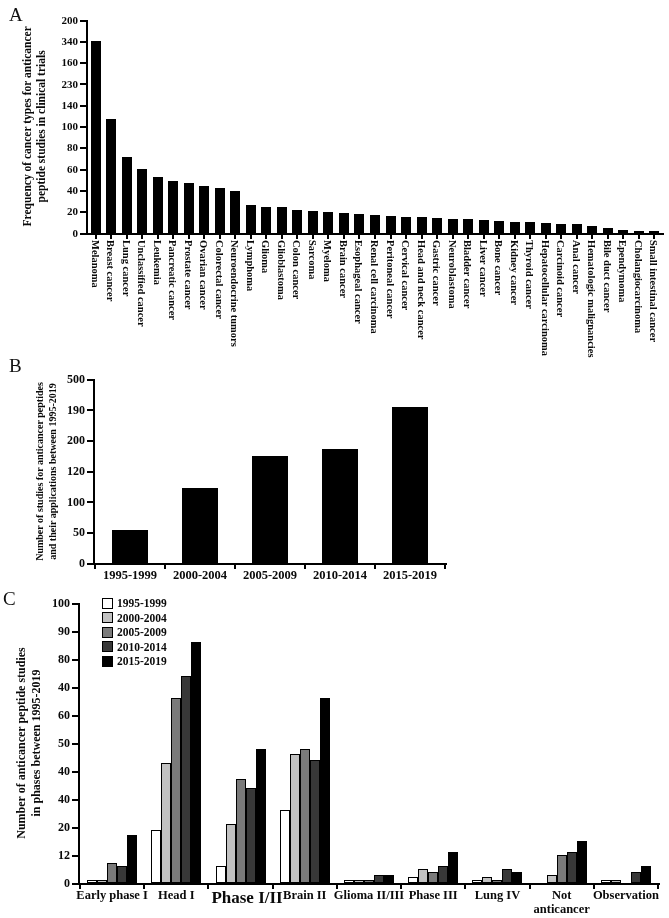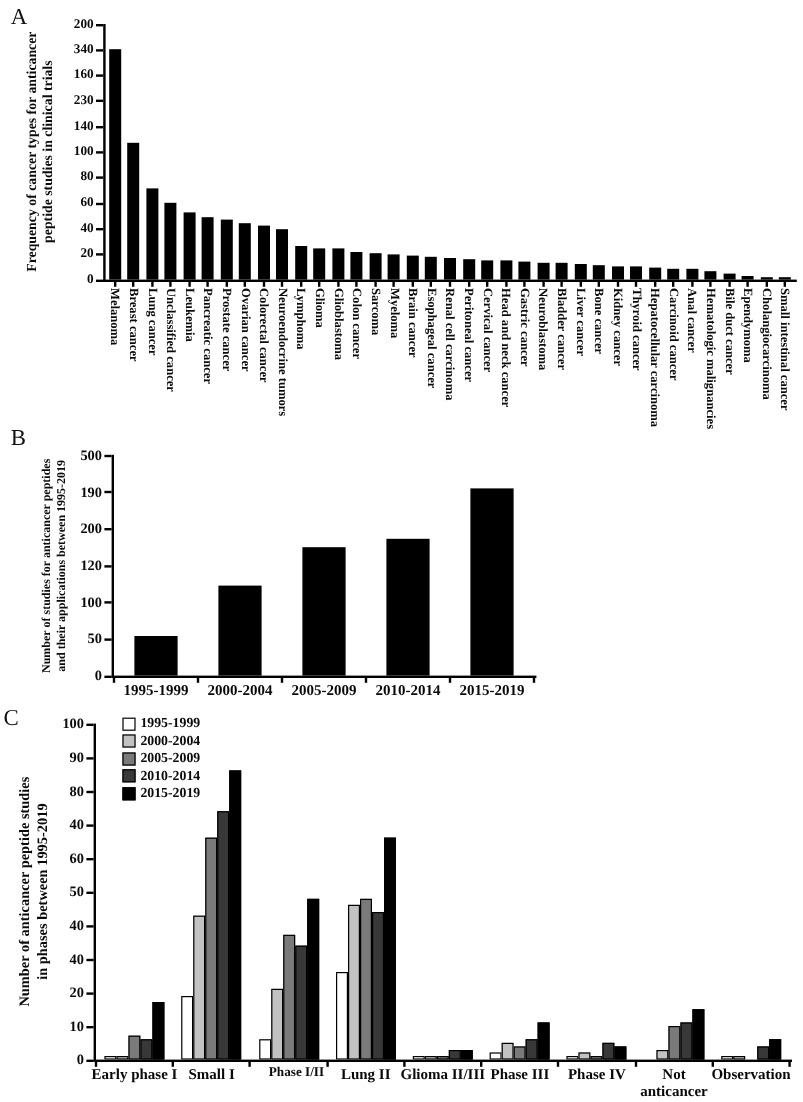--- a/index.html
+++ b/index.html
@@ -218,21 +218,21 @@
         <div style="white-space: nowrap;">Number of studies for anticancer peptides</div>
         <div style="white-space: nowrap;">and their applications between 1995-2019</div>
       </div>
     </div>
   <div id="panelC">
       <div class="axisline" style="left: 78px; top: 603px; width: 2px; height: 282px;"></div>
       <div class="axisline" style="left: 78px; top: 883px; width: 582px; height: 2px;"></div>
       <div class="tick" style="left: 72px; top: 882.5px; width: 6px; height: 2px;"></div>
       <div class="ytick-label" style="left: 28px; top: 876.04px; width: 42px; font-size: 12px;">0</div>
       <div class="tick" style="left: 72px; top: 854.5px; width: 6px; height: 2px;"></div>
-      <div class="ytick-label" style="left: 28px; top: 848.04px; width: 42px; font-size: 12px;">10</div>
+      <div class="ytick-label" style="left: 28px; top: 848.04px; width: 42px; font-size: 12px;">12</div>
       <div class="tick" style="left: 72px; top: 826.5px; width: 6px; height: 2px;"></div>
       <div class="ytick-label" style="left: 28px; top: 820.04px; width: 42px; font-size: 12px;">20</div>
       <div class="tick" style="left: 72px; top: 798.5px; width: 6px; height: 2px;"></div>
       <div class="ytick-label" style="left: 28px; top: 792.04px; width: 42px; font-size: 12px;">40</div>
       <div class="tick" style="left: 72px; top: 770.5px; width: 6px; height: 2px;"></div>
       <div class="ytick-label" style="left: 28px; top: 764.04px; width: 42px; font-size: 12px;">40</div>
       <div class="tick" style="left: 72px; top: 742.5px; width: 6px; height: 2px;"></div>
       <div class="ytick-label" style="left: 28px; top: 736.04px; width: 42px; font-size: 12px;">50</div>
       <div class="tick" style="left: 72px; top: 714.5px; width: 6px; height: 2px;"></div>
       <div class="ytick-label" style="left: 28px; top: 708.04px; width: 42px; font-size: 12px;">60</div>
@@ -294,36 +294,36 @@
       <div class="bar" style="left: 319.778px; top: 698.2px; width: 10px; height: 184.8px; background: rgb(0, 0, 0); border: 1.2px solid rgb(0, 0, 0);"></div>
       <div class="bar" style="left: 384px; top: 874.6px; width: 10px; height: 8.4px; background: rgb(0, 0, 0); border: 1.2px solid rgb(0, 0, 0);"></div>
       <div class="bar" style="left: 448.222px; top: 852.2px; width: 10px; height: 30.8px; background: rgb(0, 0, 0); border: 1.2px solid rgb(0, 0, 0);"></div>
       <div class="bar" style="left: 512.444px; top: 871.8px; width: 10px; height: 11.2px; background: rgb(0, 0, 0); border: 1.2px solid rgb(0, 0, 0);"></div>
       <div class="bar" style="left: 576.667px; top: 841px; width: 10px; height: 42px; background: rgb(0, 0, 0); border: 1.2px solid rgb(0, 0, 0);"></div>
       <div class="bar" style="left: 640.889px; top: 866.2px; width: 10px; height: 16.8px; background: rgb(0, 0, 0); border: 1.2px solid rgb(0, 0, 0);"></div>
       <div class="xlabel-h" style="left: 67.1111px; top: 889px; width: 90px; font-size: 12.5px;">
         <div class="xlabel-line">Early phase I</div>
       </div>
       <div class="xlabel-h" style="left: 131.333px; top: 889px; width: 90px; font-size: 12.5px;">
-        <div class="xlabel-line">Small I</div>
-      </div>
-      <div class="xlabel-h" style="left: 195.556px; top: 889px; width: 103px; font-size: 11px;">
+        <div class="xlabel-line">Head I</div>
+      </div>
+      <div class="xlabel-h" style="left: 195.556px; top: 889px; width: 103px; font-size: 17px;">
         <div class="xlabel-line">Phase I/II</div>
       </div>
       <div class="xlabel-h" style="left: 259.778px; top: 889px; width: 90px; font-size: 12.5px;">
-        <div class="xlabel-line">Lung II</div>
+        <div class="xlabel-line">Brain II</div>
       </div>
       <div class="xlabel-h" style="left: 324px; top: 889px; width: 90px; font-size: 12.5px;">
         <div class="xlabel-line">Glioma II/III</div>
       </div>
       <div class="xlabel-h" style="left: 388.222px; top: 889px; width: 90px; font-size: 12.5px;">
         <div class="xlabel-line">Phase III</div>
       </div>
       <div class="xlabel-h" style="left: 452.444px; top: 889px; width: 90px; font-size: 12.5px;">
-        <div class="xlabel-line">Phase IV</div>
+        <div class="xlabel-line">Lung IV</div>
       </div>
       <div class="xlabel-h" style="left: 516.667px; top: 889px; width: 90px; font-size: 12.5px;">
         <div class="xlabel-line">Not</div>
         <div class="xlabel-line">anticancer</div>
       </div>
       <div class="xlabel-h" style="left: 580.889px; top: 889px; width: 90px; font-size: 12.5px;">
         <div class="xlabel-line">Observation</div>
       </div>
       <div class="ylab" style="left: -94.5px; top: 728px; width: 245px; height: 30px; font-size: 12px;">
         <div style="white-space: nowrap;">Number of anticancer peptide studies</div>

